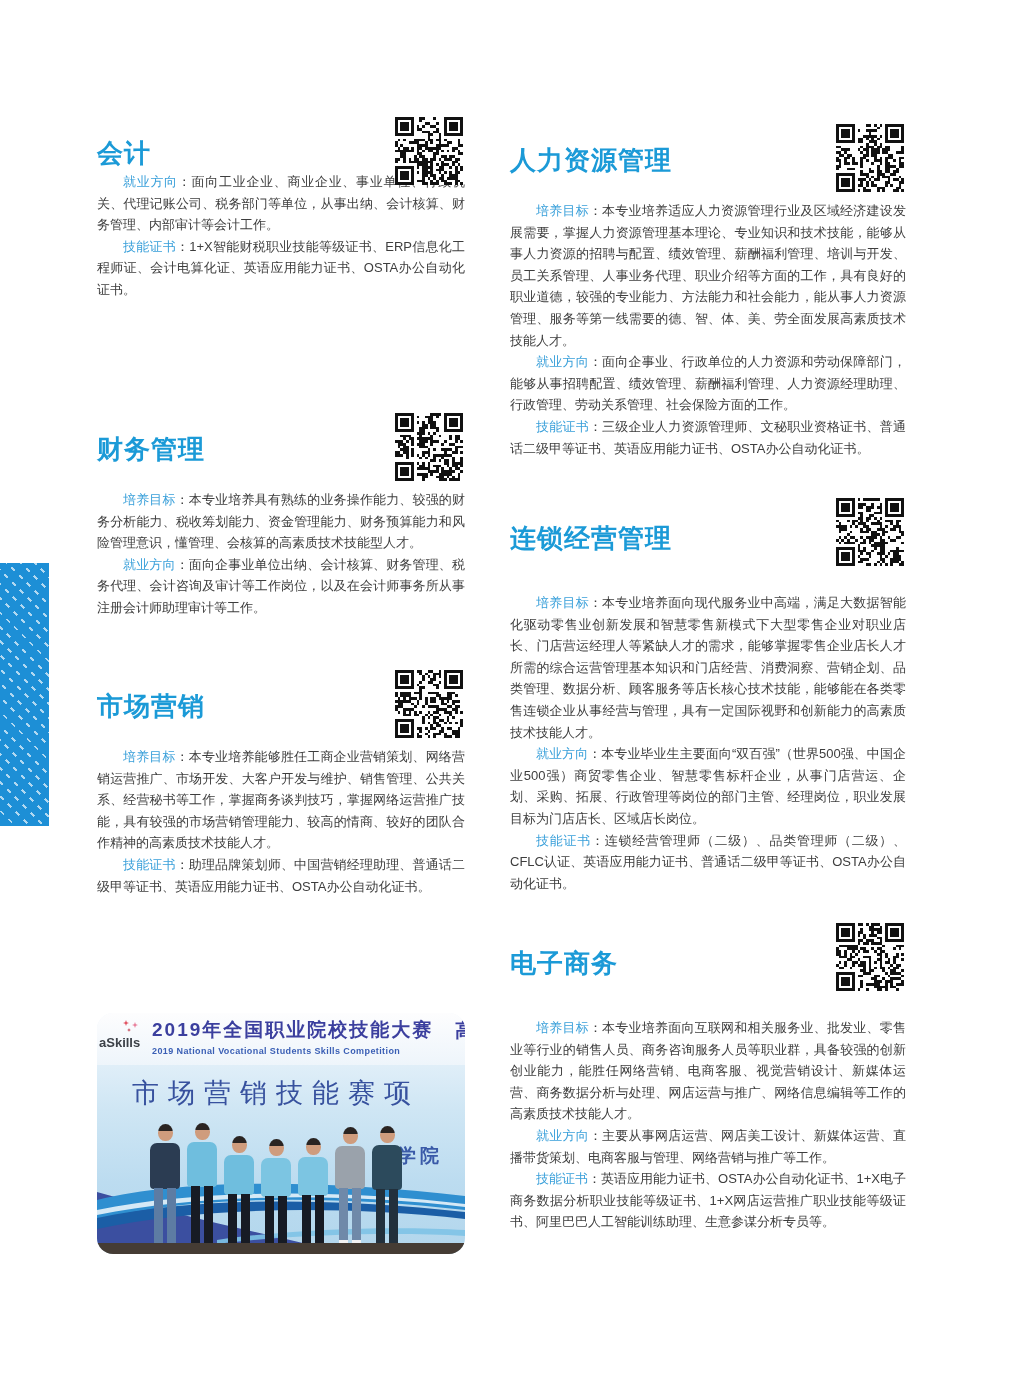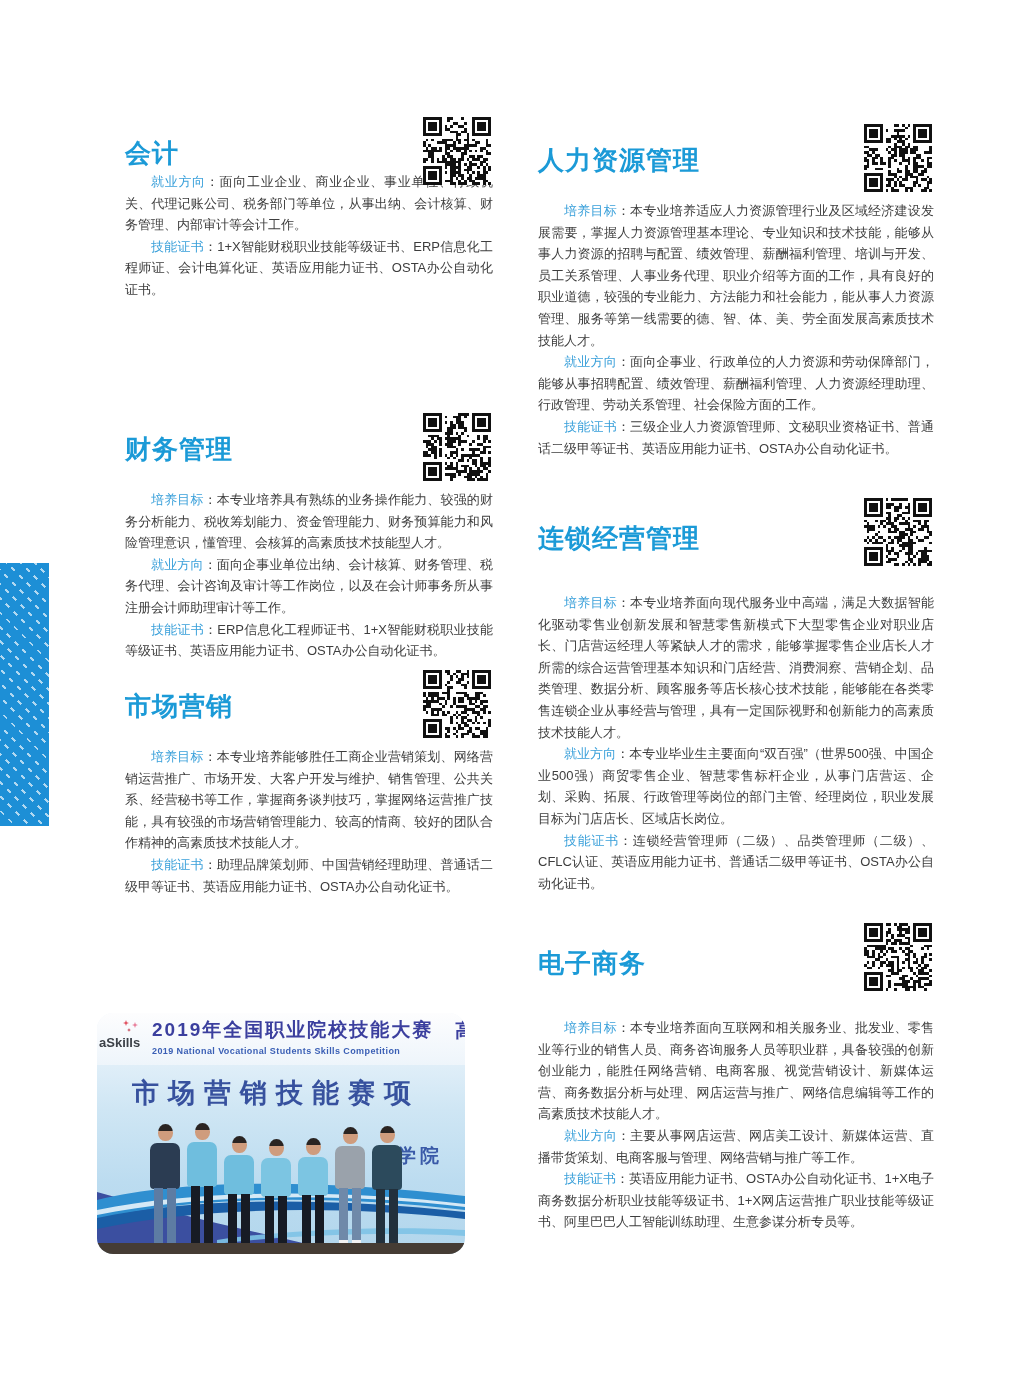--- a/index.html
+++ b/index.html
@@ -10,21 +10,21 @@
   }
   
   .strip{
     position:absolute;left:0;top:563px;width:49px;height:263px;
     background-color:#1d8fd6;
     background-image:
       repeating-linear-gradient(135deg, rgba(29,143,214,0) 0 5px, #1d8fd6 5px 11px),
       repeating-linear-gradient(45deg, rgba(255,255,255,.65) 0 2px, rgba(255,255,255,0) 2px 10px);
   }
   
-  .section{position:absolute;margin-left:28px;}
+  .section{position:absolute;}
   .sec-title{
     margin:18px 0 0 0;font-size:26px;line-height:36px;font-weight:bold;
     color:#1b9ad7;letter-spacing:1px;
   }
   .qr{position:absolute;top:0;right:2px;width:68px;height:68px;}
   .qr svg{display:block;width:68px;height:68px;}
   .para{
     margin:0;text-indent:2em;text-align:justify;
     font-size:13px;line-height:21.6px;color:#3d3d3d;
   }
@@ -45,21 +45,21 @@
   .ph-stars i:nth-child(1){left:0;top:0;}
   .ph-stars i:nth-child(2){left:9px;top:2px;background:#e87a97;}
   .ph-stars i:nth-child(3){left:4px;top:8px;width:4px;height:4px;background:#c03a4a;}
   .ph-logo{position:absolute;left:2px;top:22px;font-size:13px;font-weight:bold;color:#3c4148;}
   .ph-titlewrap{position:absolute;left:55px;top:4px;right:20px;text-align:left;}
   .ph-title{font-size:19px;font-weight:bold;color:#3b3f9e;letter-spacing:2px;white-space:nowrap;overflow:hidden;}
   .ph-cutoff{position:absolute;right:-6px;top:5px;font-size:19px;font-weight:bold;color:#3b3f9e;width:16px;overflow:hidden;}
   .ph-subtitle{margin-top:3px;font-size:9px;font-weight:bold;color:#3a5fb5;letter-spacing:.4px;white-space:nowrap;}
   .ph-main{
     position:absolute;left:0;right:10px;top:62px;text-align:center;
-    font-size:27px;font-weight:bold;color:#37519e;letter-spacing:9px;white-space:nowrap;
+    font-size:27px;font-weight:normal;color:#37519e;letter-spacing:9px;white-space:nowrap;
   }
   .ph-side{position:absolute;right:22px;top:130px;font-size:19px;font-weight:bold;color:#3a5aa8;letter-spacing:4px;}
   .ph-swoosh{position:absolute;left:0;bottom:10px;width:368px;height:90px;}
   .ph-floor{position:absolute;left:0;right:0;bottom:0;height:11px;background:#453c34;}
   
   .people{position:absolute;left:14px;right:24px;bottom:10px;display:flex;justify-content:center;align-items:flex-end;gap:7px;}
   .person{position:relative;}
   .head{width:15px;height:17px;margin:0 auto;border-radius:50% 50% 46% 46%;
     background:linear-gradient(180deg,#2a2422 0 40%,#cf9c7d 40%);}
   .torso{width:30px;margin:2px auto 0;border-radius:7px 7px 4px 4px;}
@@ -534,21 +534,20 @@
         <rect x="19" y="1" width="5" height="5" fill="#fff"></rect>
         <rect x="20" y="2" width="3" height="3" fill="#111"></rect>
         <rect x="0" y="18" width="7" height="7" fill="#111"></rect>
         <rect x="1" y="19" width="5" height="5" fill="#fff"></rect>
         <rect x="2" y="20" width="3" height="3" fill="#111"></rect>
       </svg>
     </div>
   <h2 class="sec-title">财务管理</h2>
   <p class="para first"><span class="lbl">培养目标</span><span>：本专业培养具有熟练的业务操作能力、较强的财务分析能力、税收筹划能力、资金管理能力、财务预算能力和风险管理意识，懂管理、会核算的高素质技术技能型人才。</span></p>
   <p class="para"><span class="lbl">就业方向</span><span>：面向企事业单位出纳、会计核算、财务管理、税务代理、会计咨询及审计等工作岗位，以及在会计师事务所从事注册会计师助理审计等工作。</span></p>
-  <p class="para"><span class="lbl">技能证书</span><span>：ERP信息化工程师证书、1+X智能财税职业技能等级证书、英语应用能力证书、OSTA办公自动化证书。</span></p>
 </article>
 
 <article class="section" style="left:97px;top:670px;width:368px;">
   <div class="qr">
       <svg viewBox="0 0 25 25" shape-rendering="crispEdges">
         <rect width="25" height="25" fill="#fff"></rect>
         <g fill="#111">
           <rect x="8" y="0" width="1" height="1"></rect>
           <rect x="9" y="0" width="1" height="1"></rect>
           <rect x="12" y="0" width="1" height="1"></rect>

